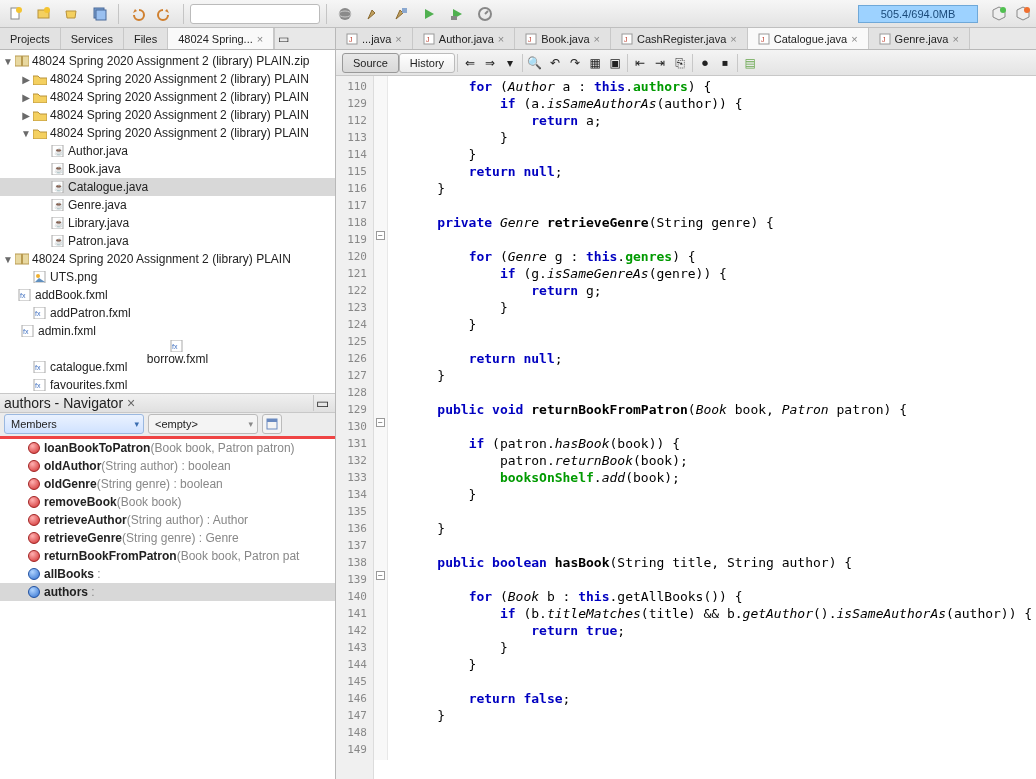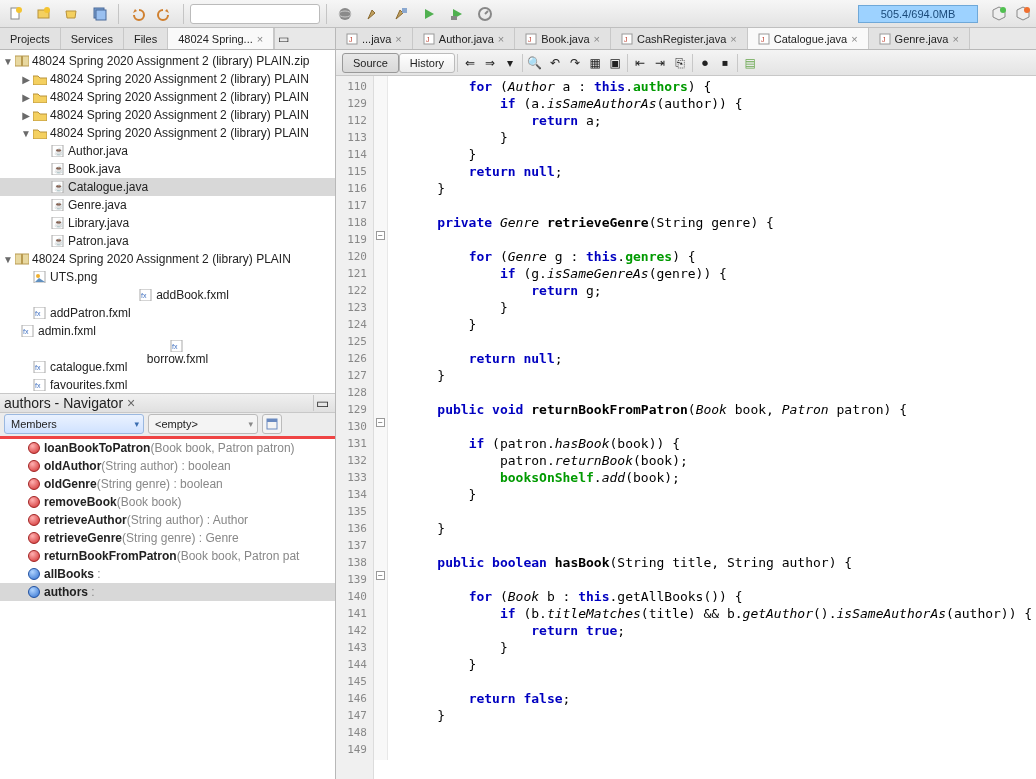--- a/index.html
+++ b/index.html
@@ -314,21 +314,21 @@
           <span class="twisty"></span>
           <span class="fico">
             <svg width="14" height="12">
               <rect x="1" y="0" width="11" height="12" fill="#fff" stroke="#aaa"></rect>
               <circle cx="5" cy="5" r="2" fill="#f0b030"></circle>
               <path d="M2 11l4-4 6 4z" fill="#6090c0"></path>
             </svg>
           </span>
           <span>UTS.png</span>
         </div>
-        <div class="tree-row" style="padding-left: 20px; justify-content: center;">
+        <div class="tree-row" style="padding-left: 5px;">
           <span class="twisty"></span>
           <span class="fico">
             <svg width="14" height="12">
               <rect x="1" y="0" width="11" height="12" fill="#fff" stroke="#aaa"></rect>
               <text x="2" y="9" font-size="7" fill="#4070c0">fx</text>
             </svg>
           </span>
           <span>addBook.fxml</span>
         </div>
         <div class="tree-row" style="padding-left: 20px;">

